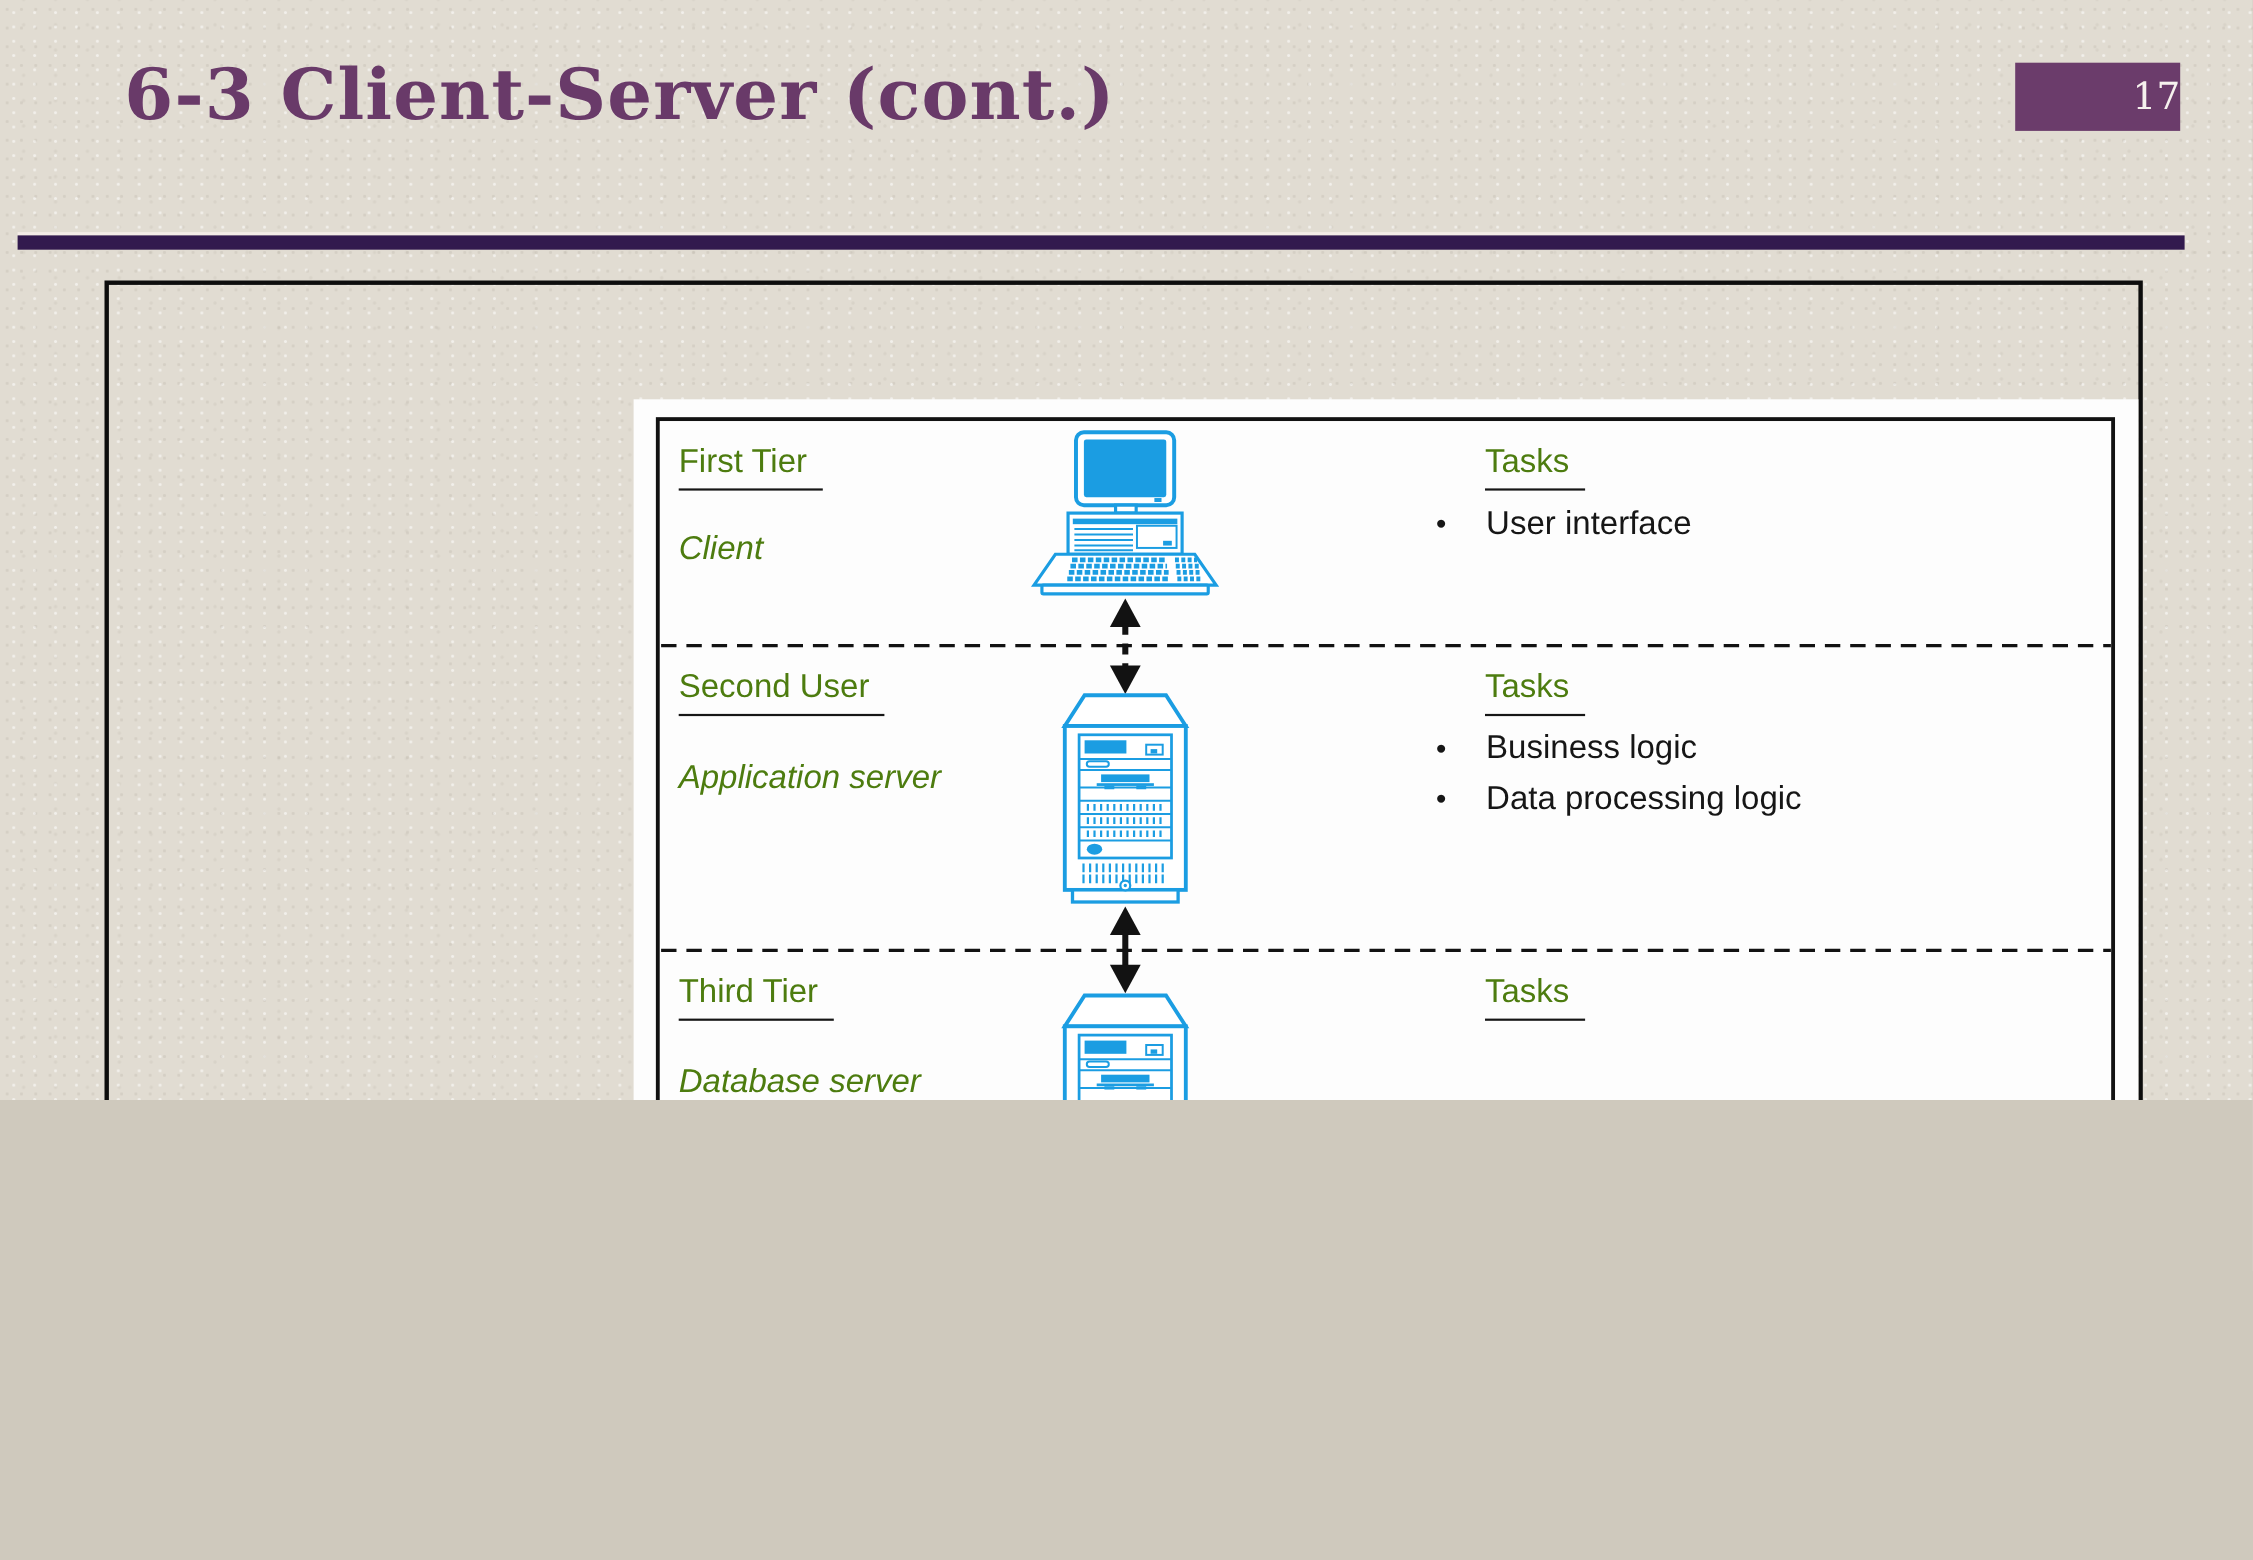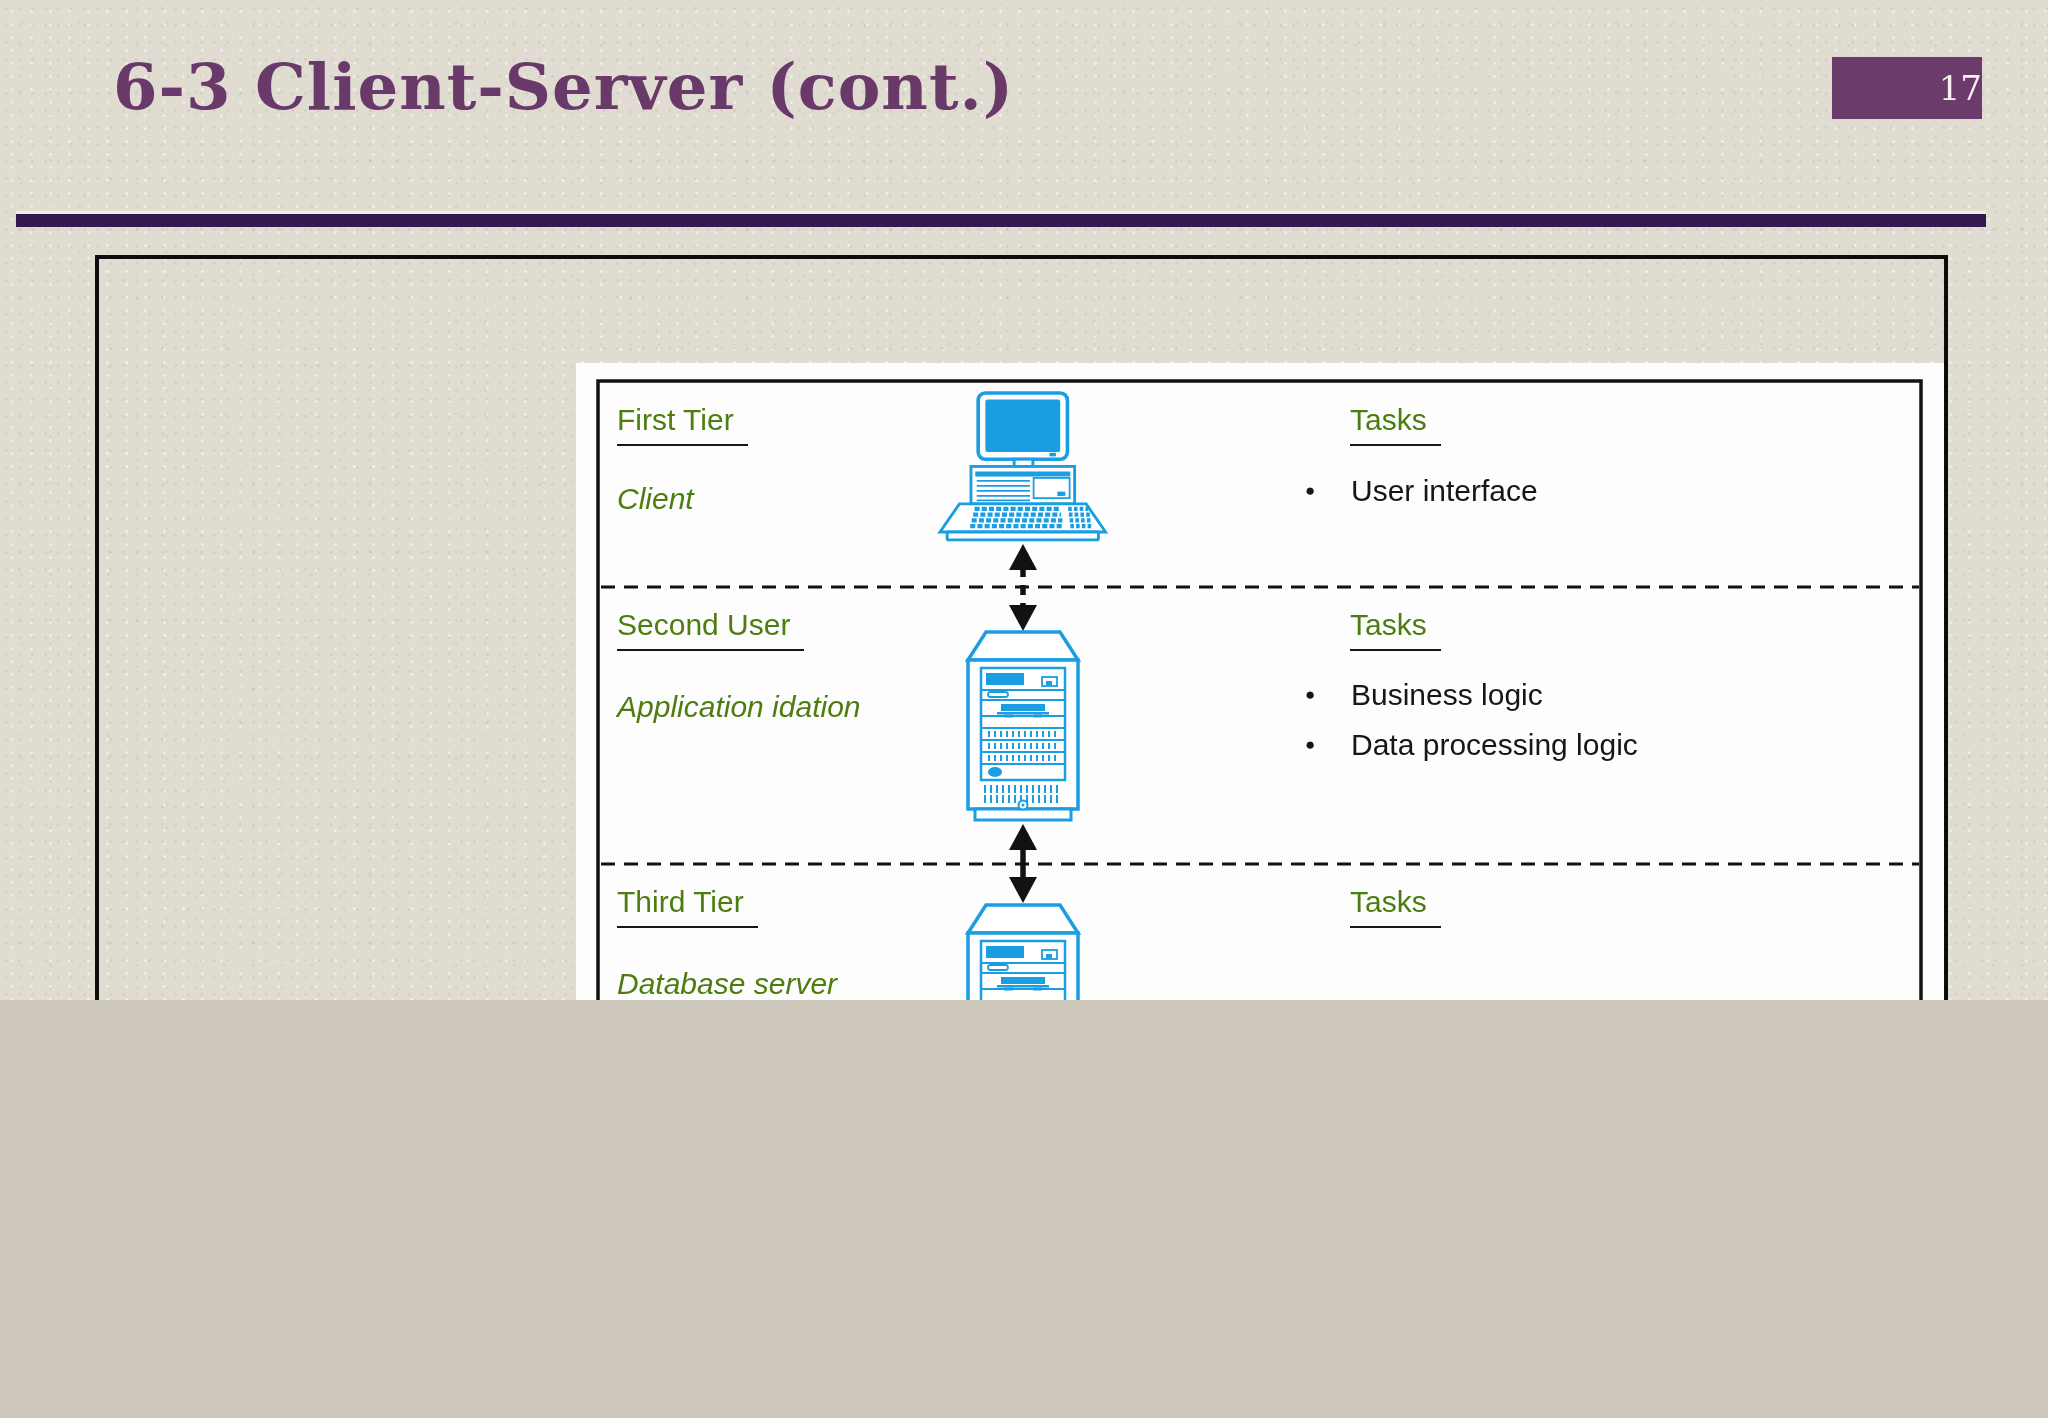--- a/index.html
+++ b/index.html
@@ -69,21 +69,21 @@
   .tier2-role{left:41px;top:303px;}
   .tier3-label{left:41px;top:522px;}
   .tier3-role{left:41px;top:580px;}
 
   .tasks1-header{left:774px;top:40px;}
   .tasks2-header{left:774px;top:245px;}
   .tasks3-header{left:774px;top:522px;}
 
   .task-list{position:absolute;list-style:none;margin:0;padding:0;}
   .task-list li{
-    position:relative;padding-left:46px;margin:15px 0 11px 0;
+    position:relative;padding-left:46px;margin:0 0 11px 0;
     color:#161616;font-size:30px;line-height:1.15;white-space:nowrap;
   }
   .task-list li::before{
     content:"●";
     position:absolute;left:0;top:7px;
     font-size:17px;color:#161616;
   }
   .tasks1-list{left:729px;top:96px;}
   .tasks2-list{left:729px;top:300px;}
   .tasks3-list{left:729px;top:577px;}
@@ -192,21 +192,21 @@
     <div class="dg-text tasks1-header">
       <span class="dg-underline">Tasks</span>
     </div>
     <ul class="task-list tasks1-list">
       <li>User interface</li>
     </ul>
 
     <div class="dg-text tier2-label">
       <span class="dg-underline">Second User</span>
     </div>
-    <div class="dg-text dg-italic tier2-role">Application idation</div>
+    <div class="dg-text dg-italic tier2-role">Application server</div>
     <div class="dg-text tasks2-header">
       <span class="dg-underline">Tasks</span>
     </div>
     <ul class="task-list tasks2-list">
       <li>Business logic</li>
       <li>Data processing logic</li>
     </ul>
 
     <div class="dg-text tier3-label">
       <span class="dg-underline">Third Tier</span>

